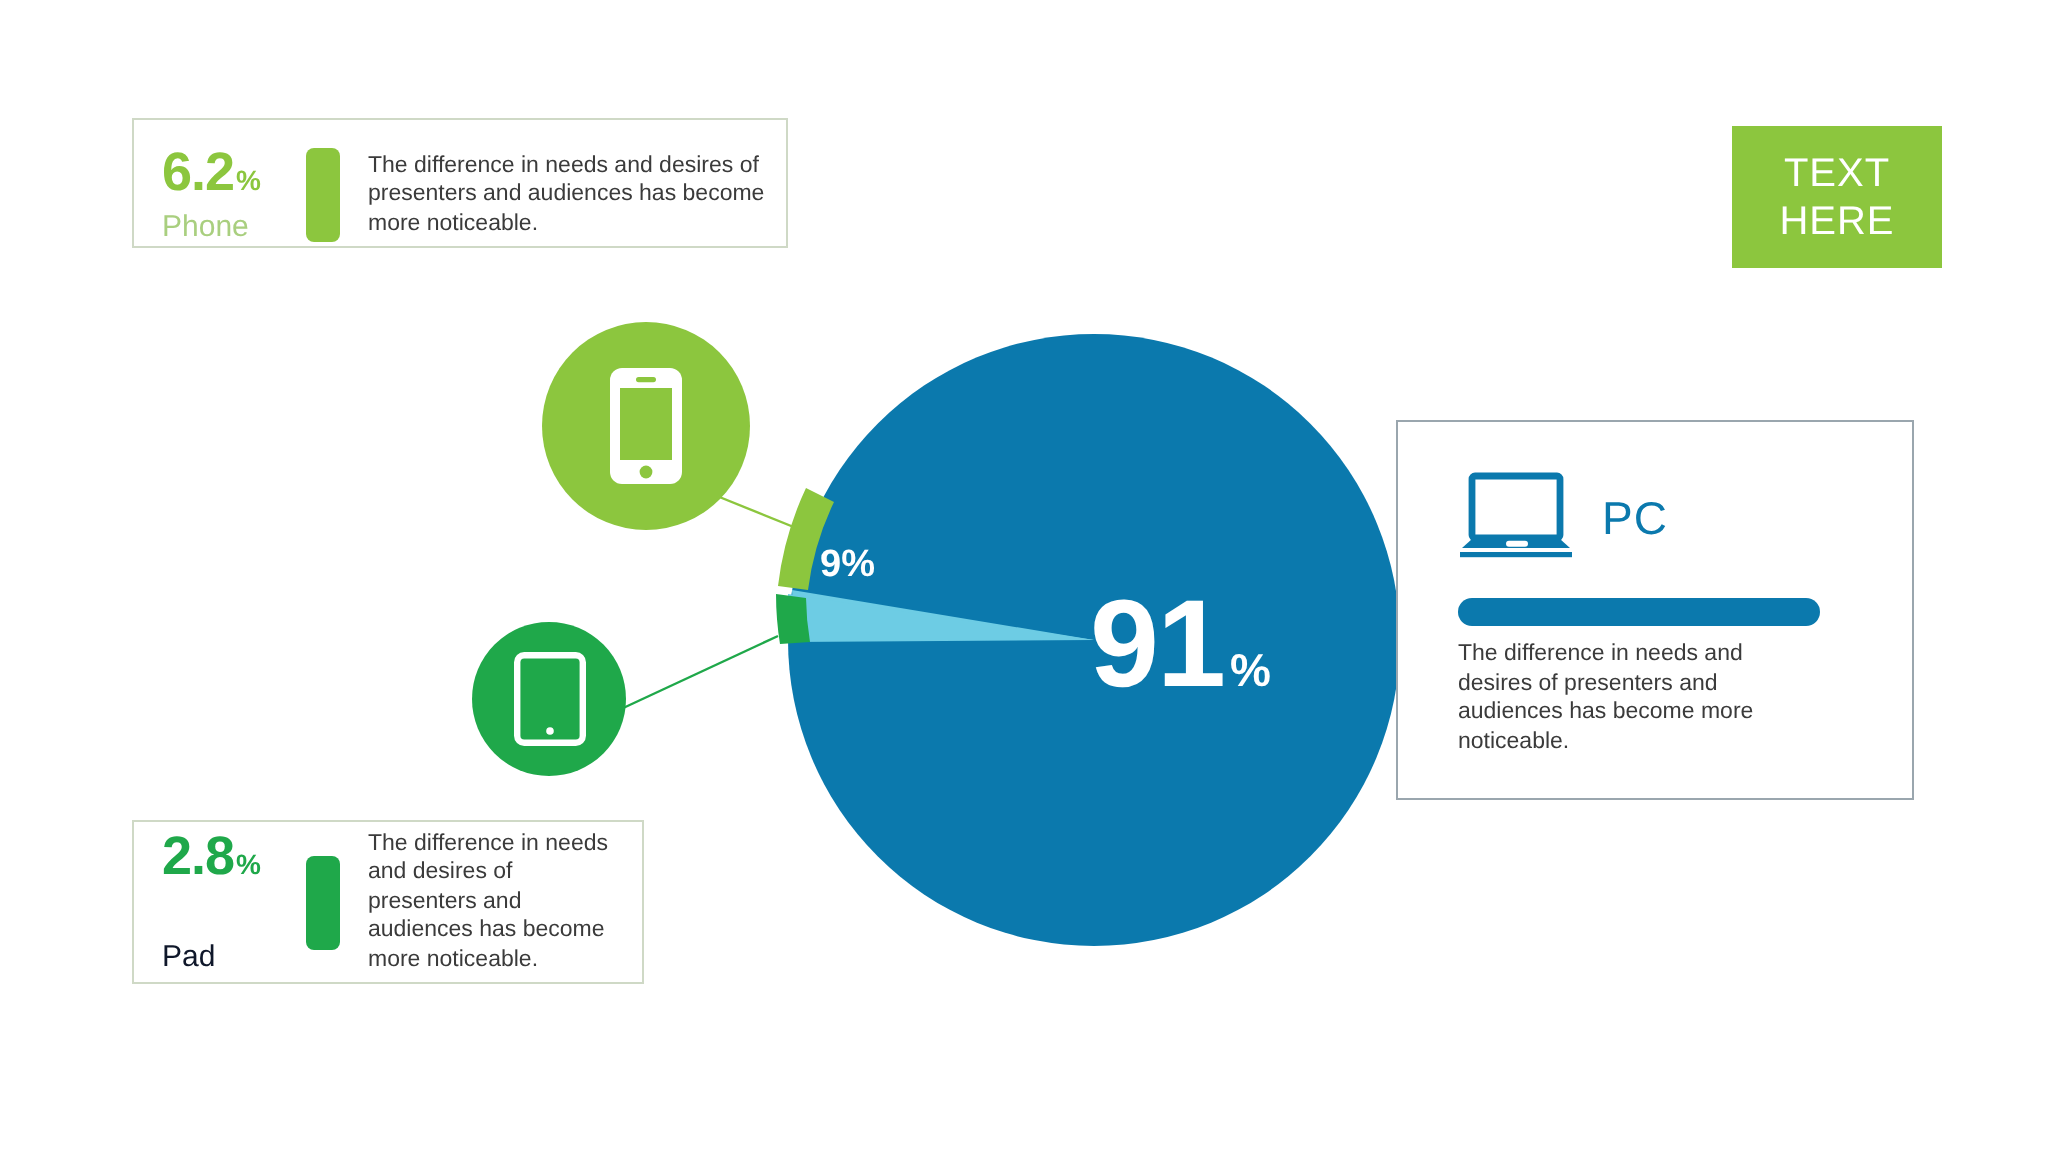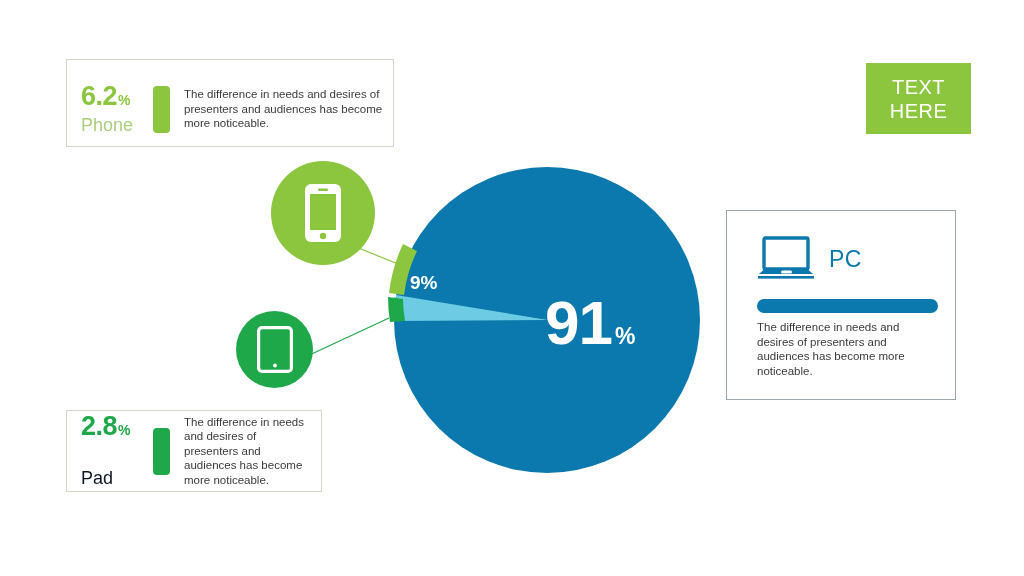--- a/index.html
+++ b/index.html
@@ -10,54 +10,54 @@
     overflow:hidden;
     position:relative;
   }
   .stage{position:absolute;left:0;top:0;width:1024px;height:576px;}
 
   
   .card{position:absolute;box-sizing:border-box;background:#fff;}
 
   
   #phone-card{
-    left:66px;top:59px;width:328px;height:88px;
+    left:66px;top:59px;width:328px;height:65px;
     border:1px solid #cfd9c6;
     display:flex;align-items:center;padding:12px 10px 0 14px;
   }
   #pad-card{
     left:66px;top:410px;width:256px;height:82px;
     border:1px solid #cfd9c6;
     display:flex;align-items:center;padding:0 10px 0 14px;
   }
   .stat-block{width:70px;flex:0 0 70px;}
   .stat-num{font-weight:bold;font-size:27px;line-height:27px;letter-spacing:-0.5px;}
   .stat-pct{font-size:14px;font-weight:bold;margin-left:1px;}
-  .stat-label{font-size:18px;margin-top:5px;}
+  .stat-label{font-size:15px;margin-top:5px;}
   .vbar{flex:0 0 auto;width:17px;height:47px;border-radius:4px;margin:0 14px 0 2px;}
   .card-body{font-size:11.5px;line-height:14.5px;color:#3b3b3b;flex:1;}
 
   .green-light{color:#8cc63e;}
   .green-dark{color:#1fa84a;}
   .label-muted-light{color:#a9cf7f;}
   .label-muted-dark{color:#0f172a;margin-top:28px;}
   .bar-light{background:#8cc63e;}
   .bar-dark{background:#1fa84a;}
 
   
   #text-here{
     left:866px;top:63px;width:105px;height:71px;
     background:#8cc63e;
     display:flex;flex-direction:column;align-items:center;justify-content:center;
     color:#ffffff;font-size:20px;line-height:24px;letter-spacing:0.5px;
   }
 
   
   #pc-card{
-    left:726px;top:210px;width:230px;height:190px;
+    left:698px;top:210px;width:259px;height:190px;
     border:1px solid #9aa6ae;
     padding:22px 22px 0 30px;
   }
   .pc-head{display:flex;align-items:center;gap:10px;height:52px;}
   .pc-title{font-size:23px;color:#0b79ad;letter-spacing:0.5px;}
   .pc-bar{margin-top:14px;width:181px;height:14px;border-radius:9px;background:#0b79ad;}
   .pc-body{margin-top:7px;font-size:11.5px;line-height:14.5px;color:#3b3b3b;width:170px;}
 
   
   .icon-circle{position:absolute;border-radius:50%;display:flex;align-items:center;justify-content:center;}

